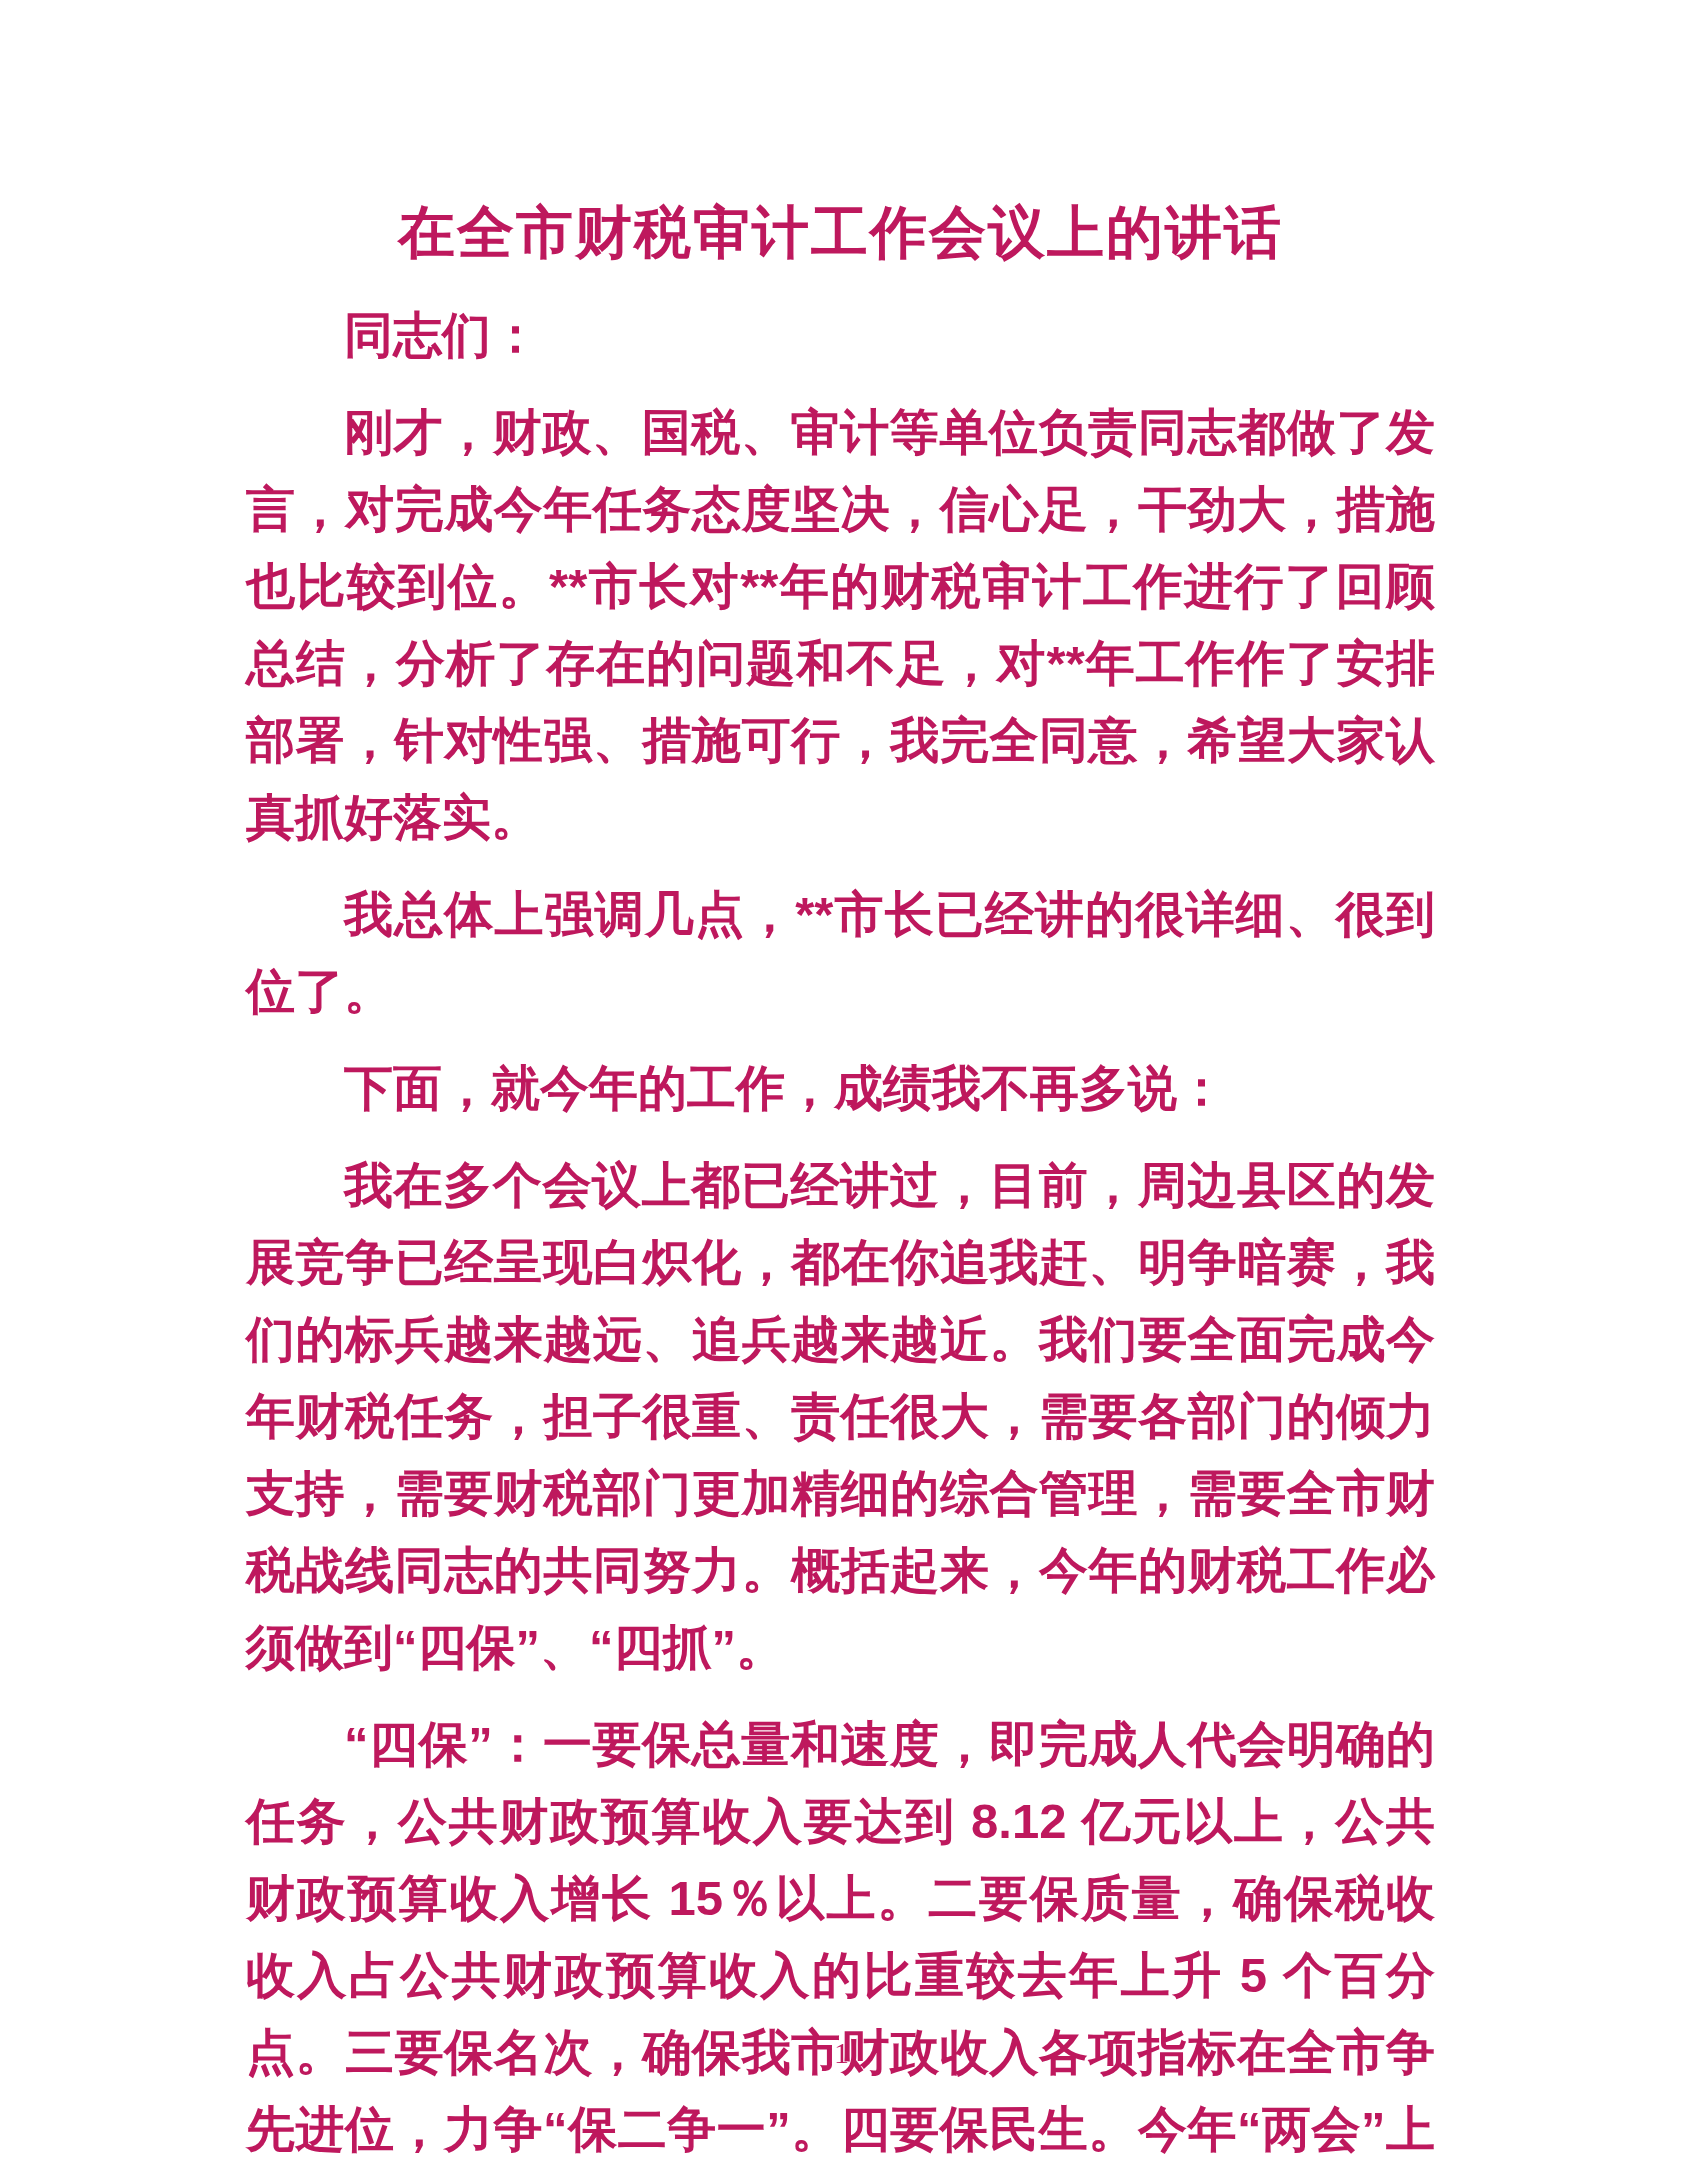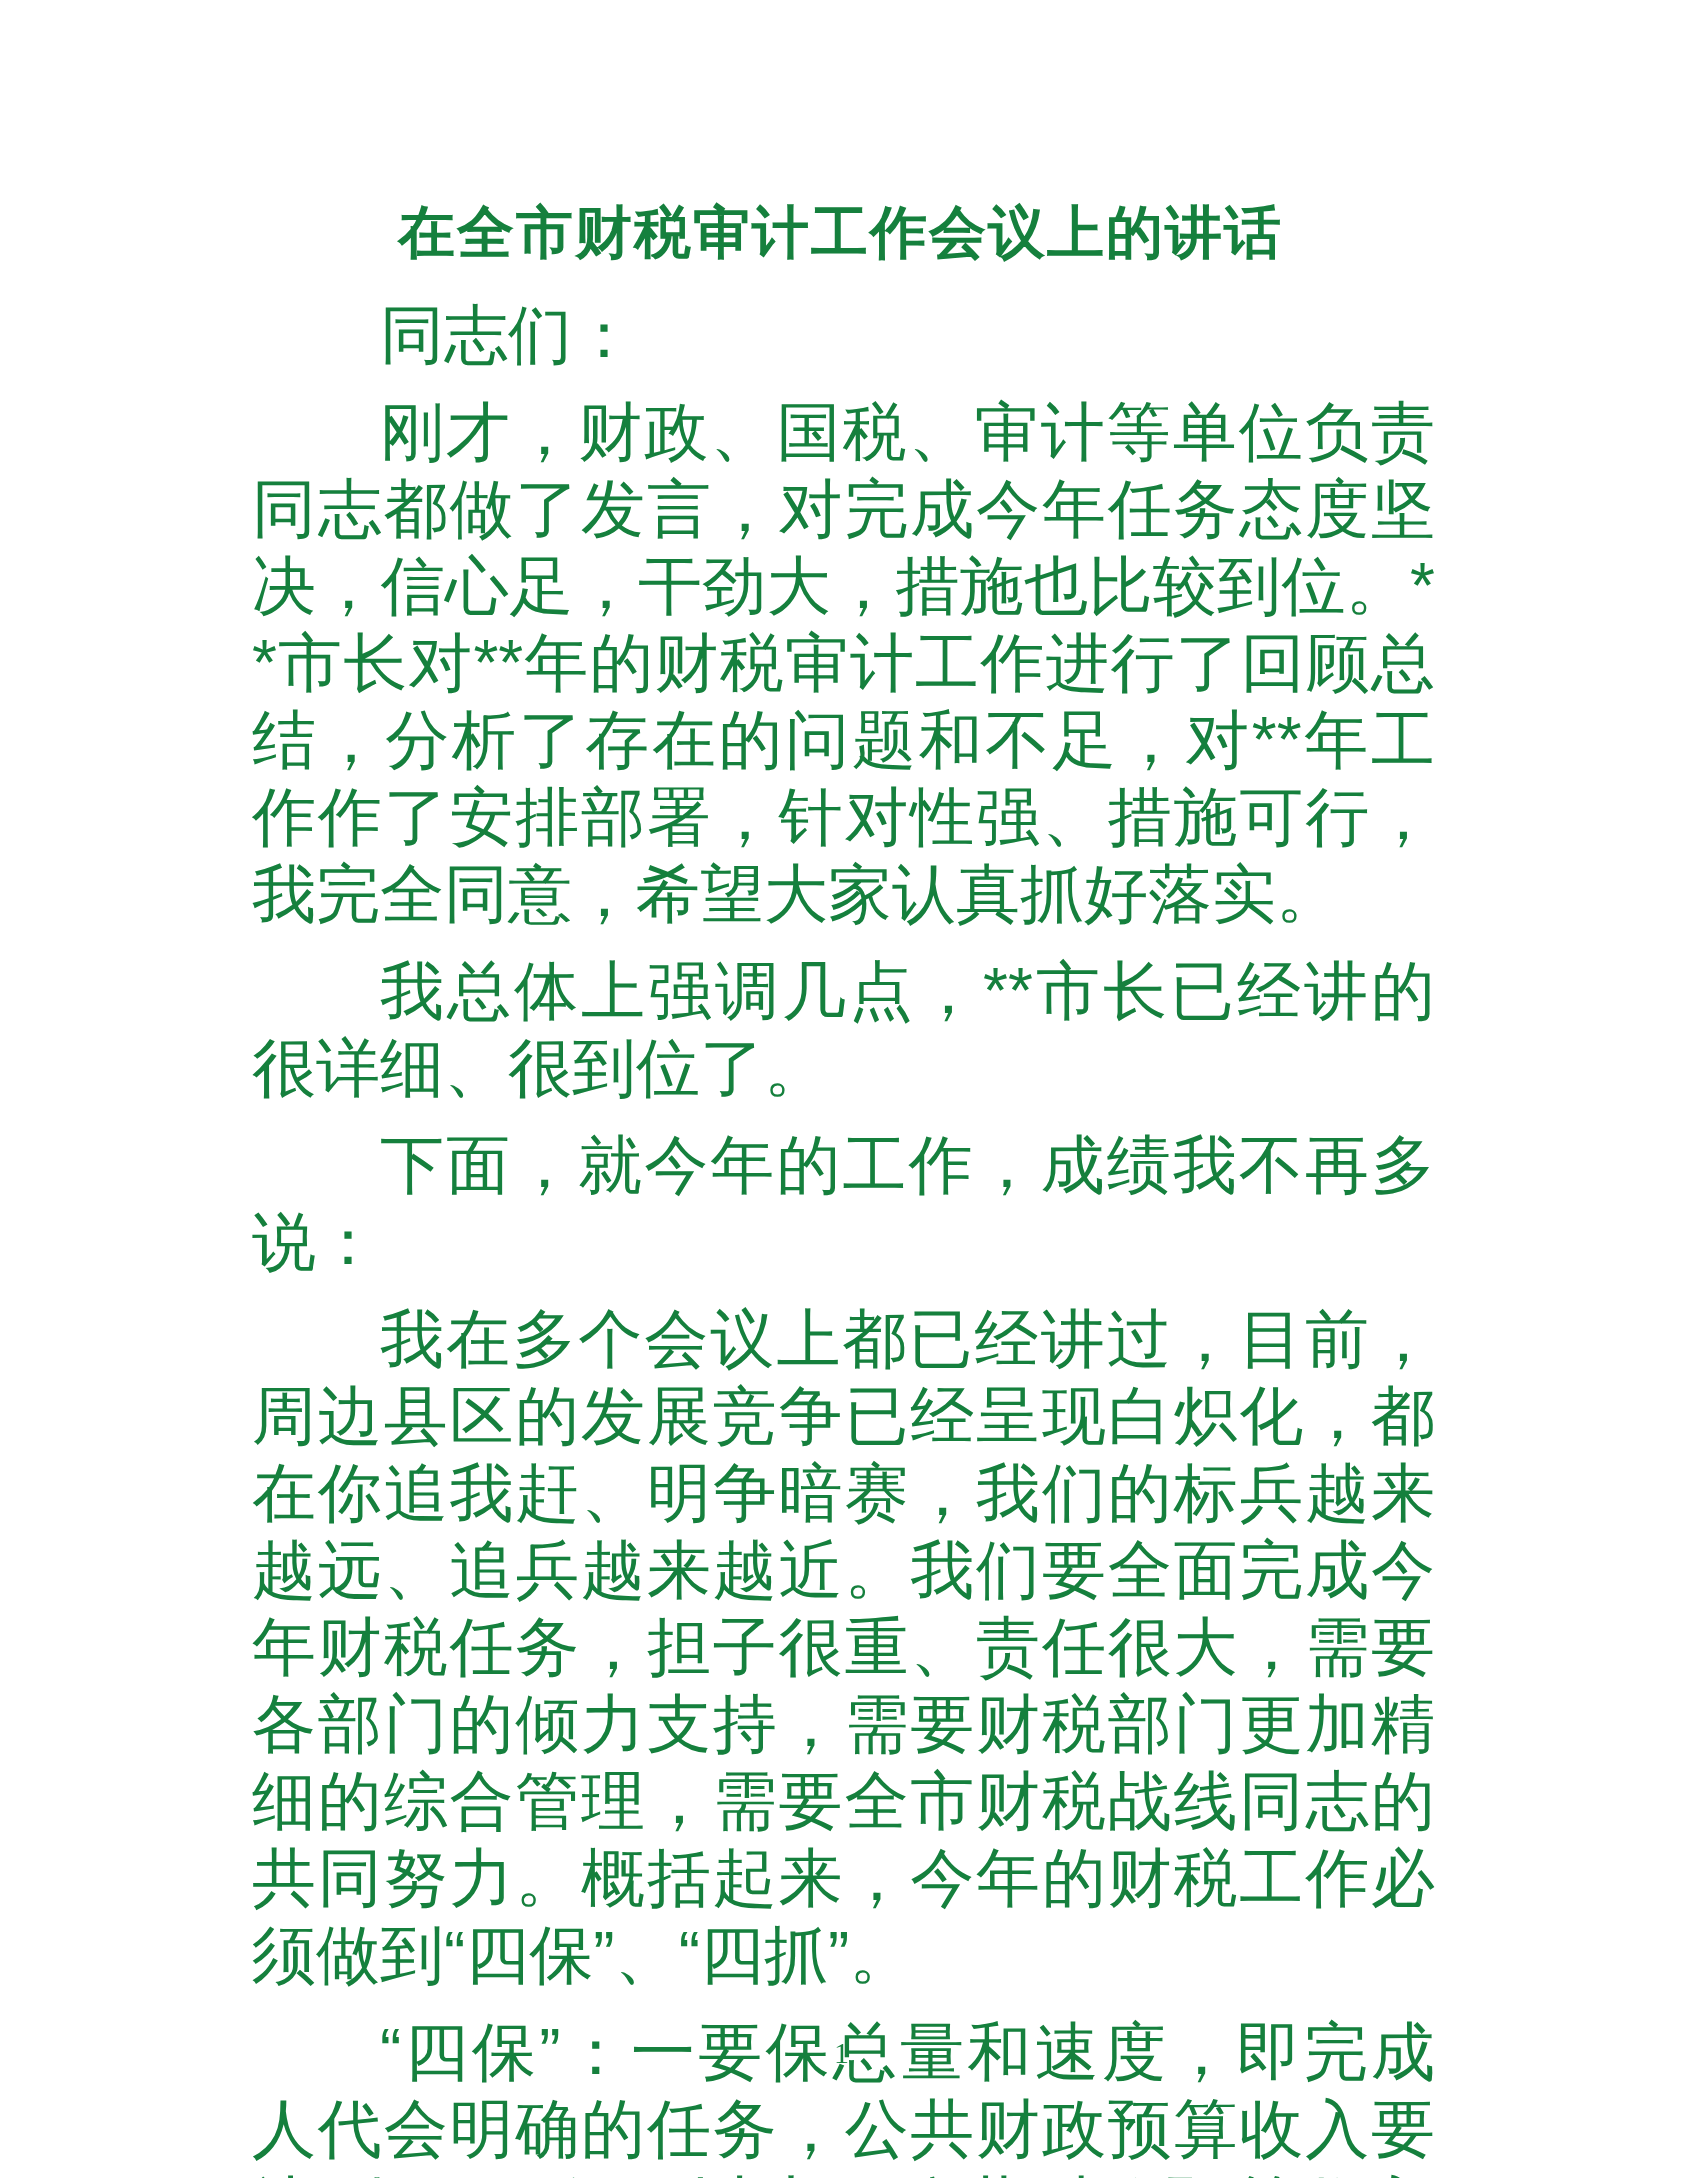--- a/index.html
+++ b/index.html
@@ -5,43 +5,43 @@
   html, body {
     margin: 0;
     padding: 0;
     background: #ffffff;
   }
   .page {
     position: relative;
     width: 1683px;
     height: 2178px;
     background: #ffffff;
-    color: #15803d;
+    color: #be185d;
     font-family: "Liberation Sans", sans-serif;
     overflow: hidden;
   }
   .content {
     position: absolute;
     left: 246px;
     right: 248px;
     top: 188px;
   }
   .doc-title {
     font-size: 57px;
     line-height: 89px;
     font-weight: 600;
     text-align: center;
     margin: 0 0 20px 0;
     letter-spacing: 2px;
   }
   .para {
-    font-size: 64px;
+    font-size: 49px;
     line-height: 77px;
-    font-weight: 400;
-    margin: 0 0 20px 6px;
+    font-weight: 700;
+    margin: 0 0 20px 0;
     text-indent: 2em;
     text-align: justify;
     text-justify: inter-ideograph;
     word-break: break-all;
   }
   .page-number {
     position: absolute;
     left: 0;
     right: 0;
     top: 2035px;

